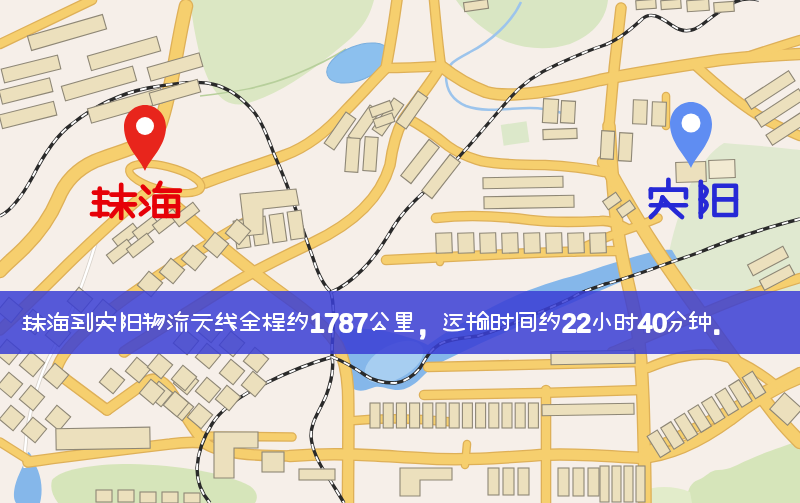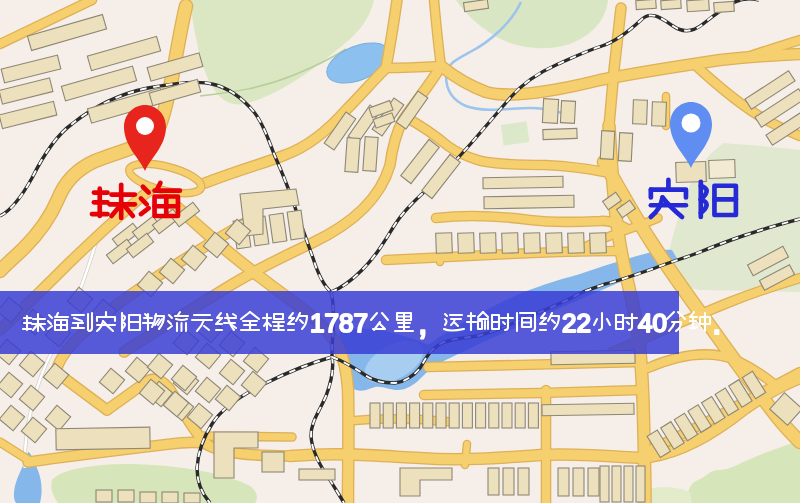--- a/index.html
+++ b/index.html
@@ -1,12 +1,12 @@
 <!DOCTYPE html>
-<html><head><meta charset="utf-8"><style>html,body{margin:0;padding:0;background:#fff}.wrap{position:relative;width:800px;height:503px;overflow:hidden;font-family:"Liberation Sans",sans-serif}.banner{position:absolute;left:0;top:291px;width:679px;height:63px;background:rgba(58,62,213,0.85)}</style></head><body>
+<html><head><meta charset="utf-8"><style>html,body{margin:0;padding:0;background:#fff}.wrap{position:relative;width:800px;height:503px;overflow:hidden;font-family:"Liberation Sans",sans-serif}.banner{position:absolute;left:0;top:291px;width:800px;height:63px;background:rgba(58,62,213,0.85)}</style></head><body>
 <div class="wrap">
     <svg width="800" height="503" viewBox="0 0 800 503" style="position:absolute;left:0;top:0" xmlns="http://www.w3.org/2000/svg">
 <rect width="800" height="503" fill="#f6efe9"></rect>
 
 <path d="M190,0 L374,0 C368,22 360,32 332,54 C305,76 272,98 244,104 C222,108 208,88 199,52 C195,35 192,18 190,0 Z" fill="#dbe7c3"></path>
 
 <path d="M200,96 C235,92 262,88 294,75 C316,66 332,58 346,49" fill="none" stroke="#b7cf9b" stroke-width="1.5"></path>
 
 <path d="M456,0 L608,0 C606,18 595,34 570,44 C545,52 515,48 495,36 C478,26 464,12 456,0 Z" fill="#d9e6c3"></path>
 

